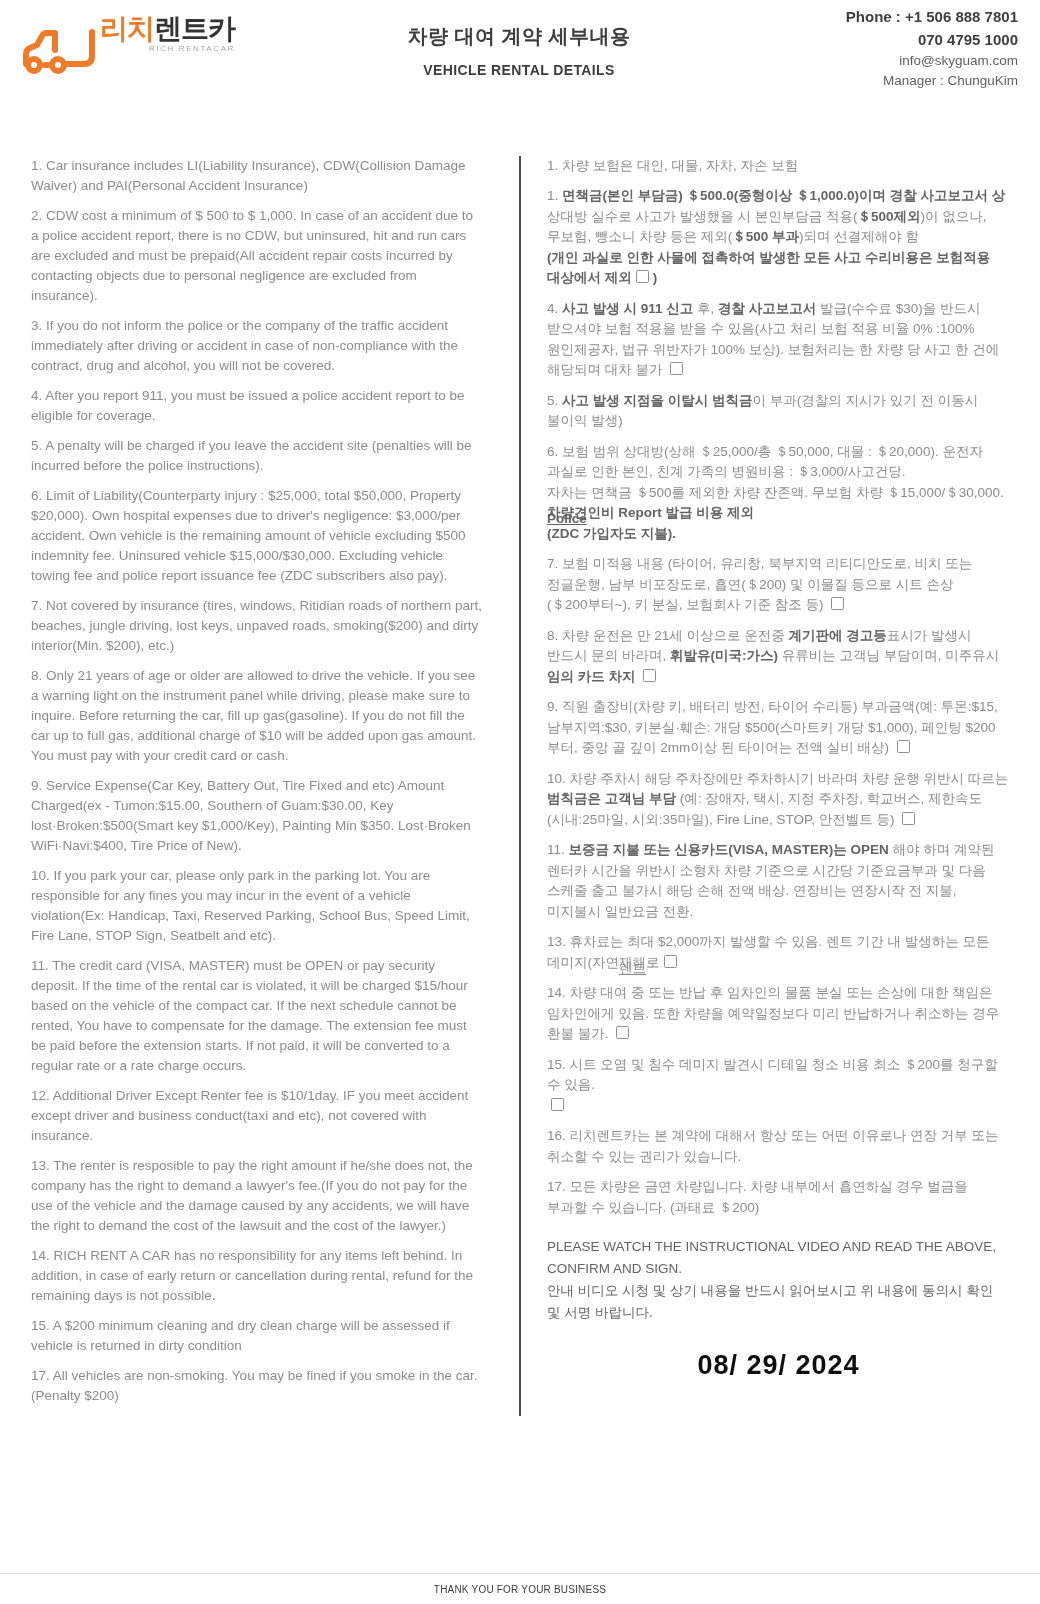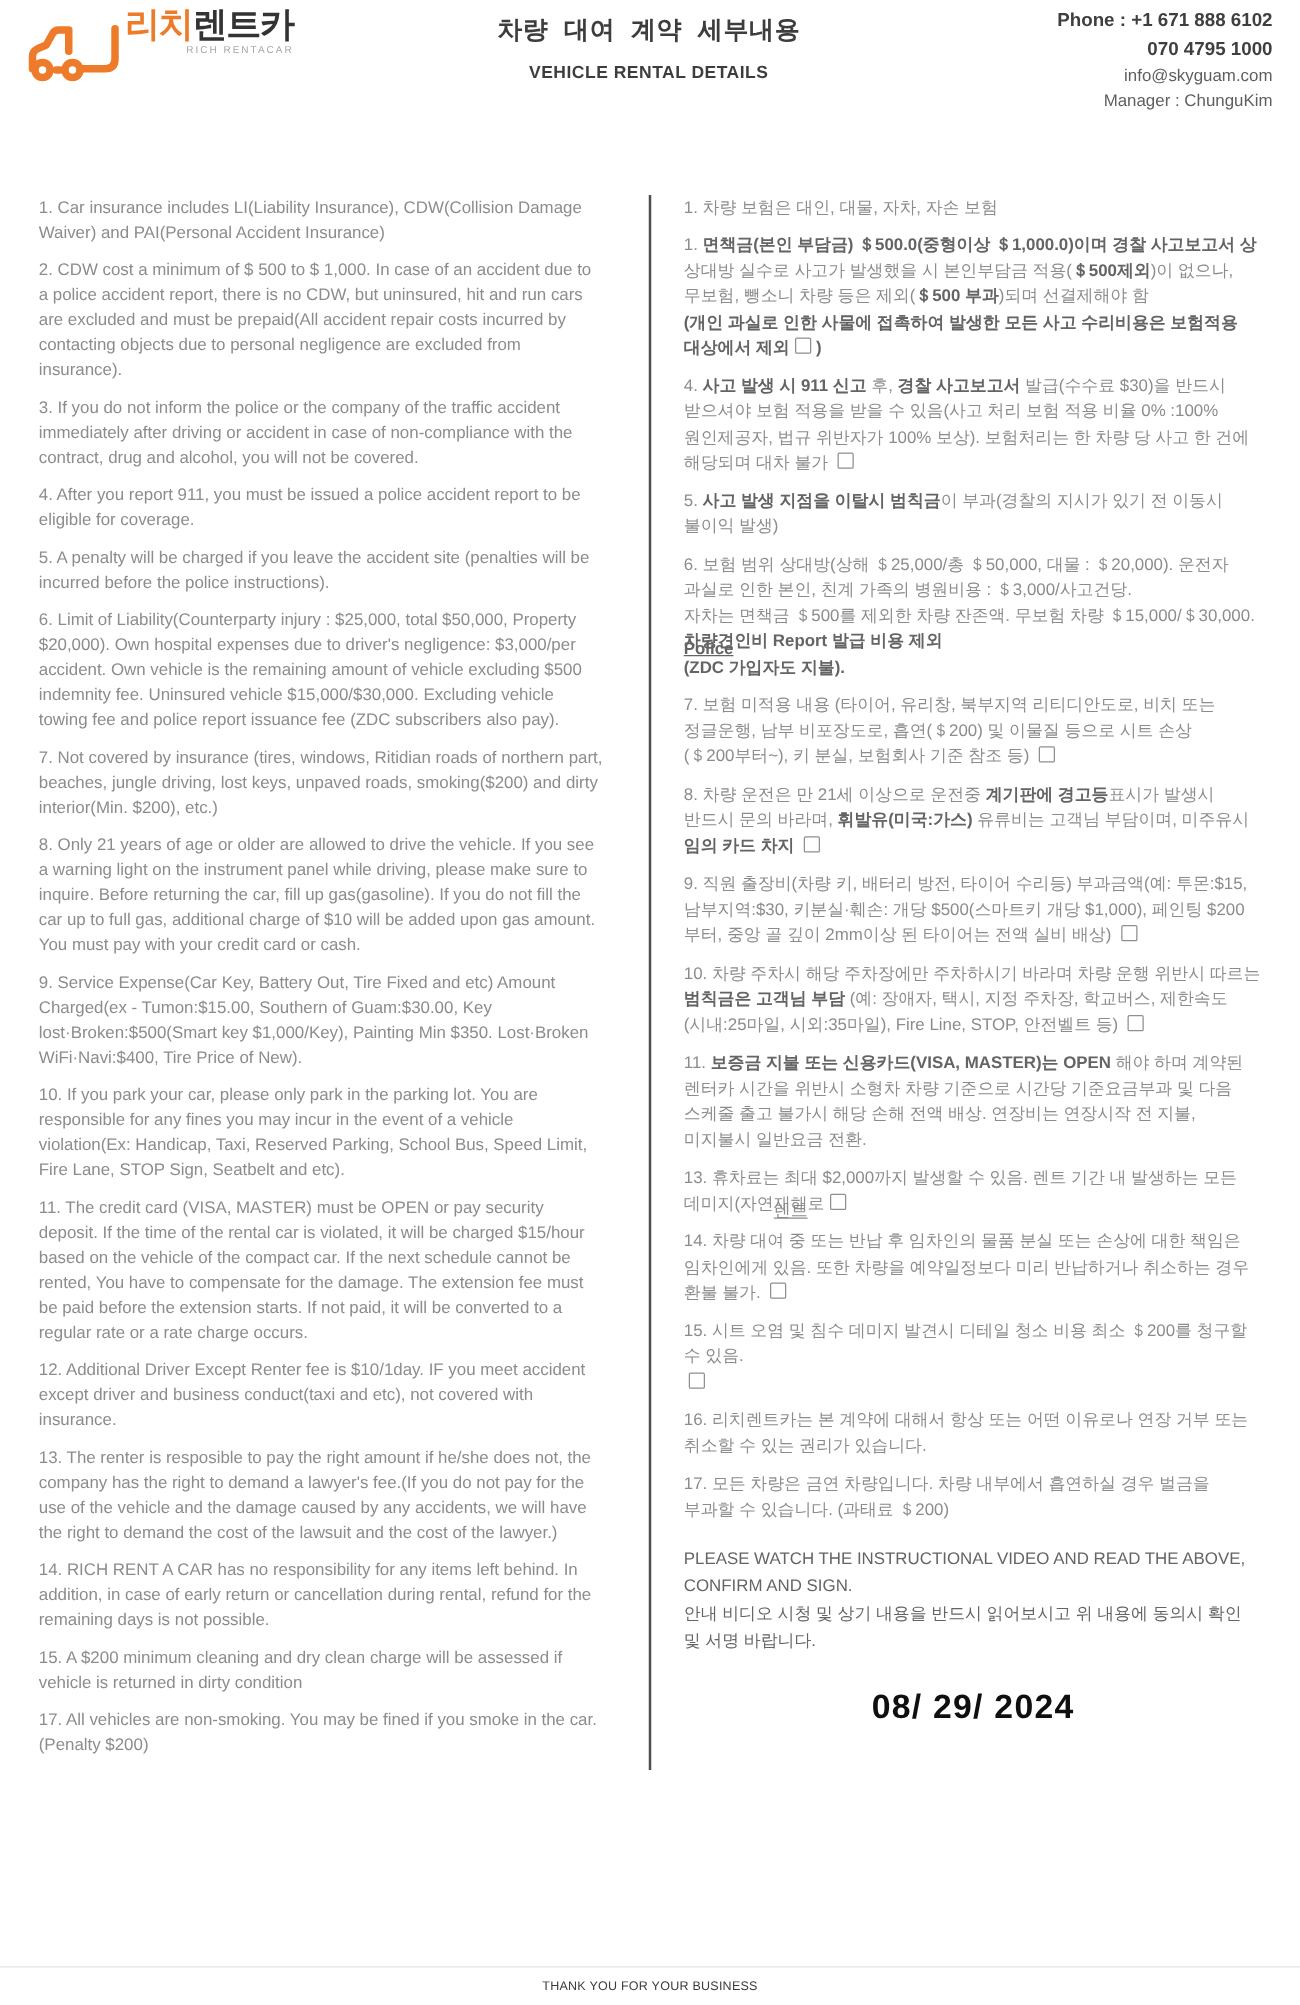--- a/index.html
+++ b/index.html
@@ -2,30 +2,30 @@
 <html><head>
 <meta charset="utf-8">
 <style>
   html,body{margin:0;padding:0;}
   body{
     width:1040px;height:1604px;position:relative;overflow:hidden;
     background:#ffffff;font-family:"Liberation Sans","DejaVu Sans",sans-serif;
     -webkit-font-smoothing:antialiased;
   }
   
-  .header{display:flex;align-items:flex-start;padding:6px 22px 0 20px;}
+  .header{display:flex;align-items:center;padding:6px 22px 0 20px;}
   .logo{display:flex;align-items:flex-start;width:300px;}
   .logo-car{margin-top:8px;}
   .logo-text{margin-left:4px;line-height:1;}
   .logo-kr{font-size:28px;font-weight:bold;letter-spacing:-1px;}
   .logo-kr .orange{color:#ee7b29;}
   .logo-kr .dark{color:#333333;}
   .logo-sub{font-size:8px;color:#a7a7a7;letter-spacing:1.6px;text-align:right;margin-top:2px;}
   .title-block{flex:1;text-align:center;padding-top:4px;}
-  .title-ko{font-size:20px;font-weight:bold;color:#3d3d3d;letter-spacing:0.5px;font-family:Liberation Mono, monospace;}
+  .title-ko{font-size:20px;font-weight:bold;color:#3d3d3d;letter-spacing:0.5px;}
   .title-en{font-size:14px;font-weight:bold;color:#3d3d3d;margin-top:12px;letter-spacing:0.4px;}
   .contact{width:300px;text-align:right;line-height:1.5;}
   .contact .strong{font-size:15px;font-weight:bold;color:#3f3f3f;}
   .contact .plain{font-size:13.5px;color:#5f5f5f;}
   
   .columns{display:flex;margin:64px 30px 0 31px;}
   .col-left{flex:0 0 452px;padding-right:36px;}
   .col-right{flex:1;border-left:2px solid #4e4e4e;padding-left:26px;padding-bottom:18px;}
   .para{margin:0 0 10px 0;}
   .para.en{font-size:13.5px;line-height:20px;color:#8c8c8c;}
@@ -64,21 +64,21 @@
         <span class="orange">리치</span><span class="dark">렌트카</span>
       </span>
       <div class="logo-sub">RICH RENTACAR</div>
     </span>
   </div>
   <div class="title-block">
     <div class="title-ko">차량 대여 계약 세부내용</div>
     <div class="title-en">VEHICLE RENTAL DETAILS</div>
   </div>
   <div class="contact">
-    <div class="strong">Phone : +1 671 888 6102</div>
+    <div class="strong">Phone : +1 506 888 7801</div>
     <div class="strong">070 4795 1000</div>
     <div class="plain">info@skyguam.com</div>
     <div class="plain">Manager : ChunguKim</div>
   </div>
 </div>
 
 <div class="columns">
   <div class="col-left" id="left-col">
       <p class="para en">1. Car insurance includes LI(Liability Insurance), CDW(Collision Damage Waiver) and PAI(Personal Accident Insurance)</p>
       <p class="para en">2. CDW cost a minimum of $ 500 to $ 1,000. In case of an accident due to a police accident report, there is no CDW, but uninsured, hit and run cars are excluded and must be prepaid(All accident repair costs incurred by contacting objects due to personal negligence are excluded from insurance).</p>

